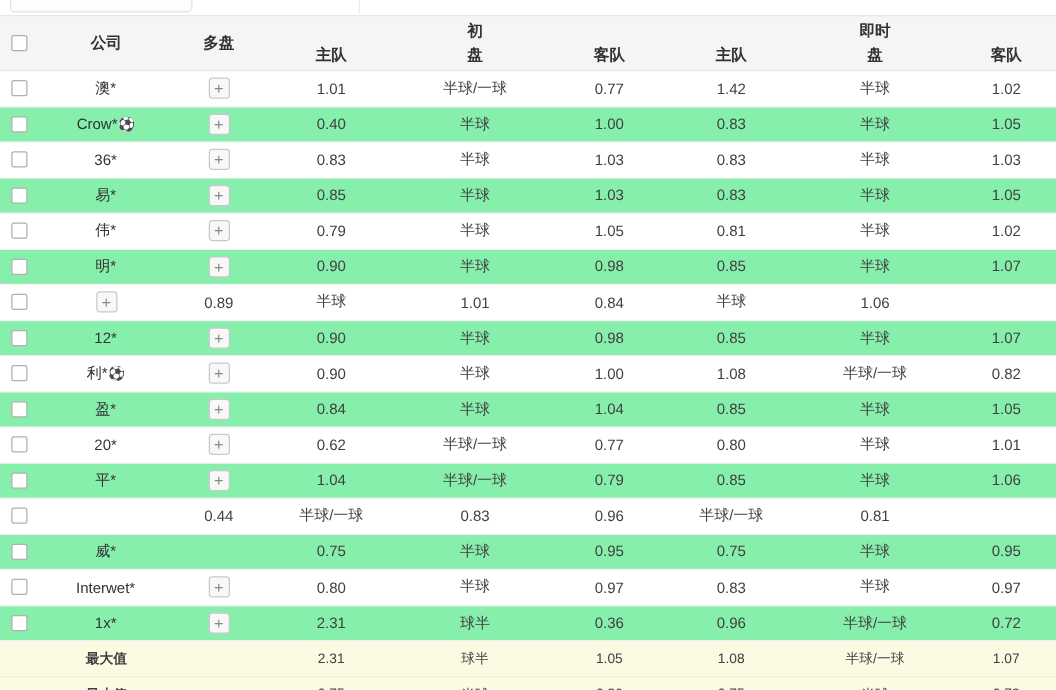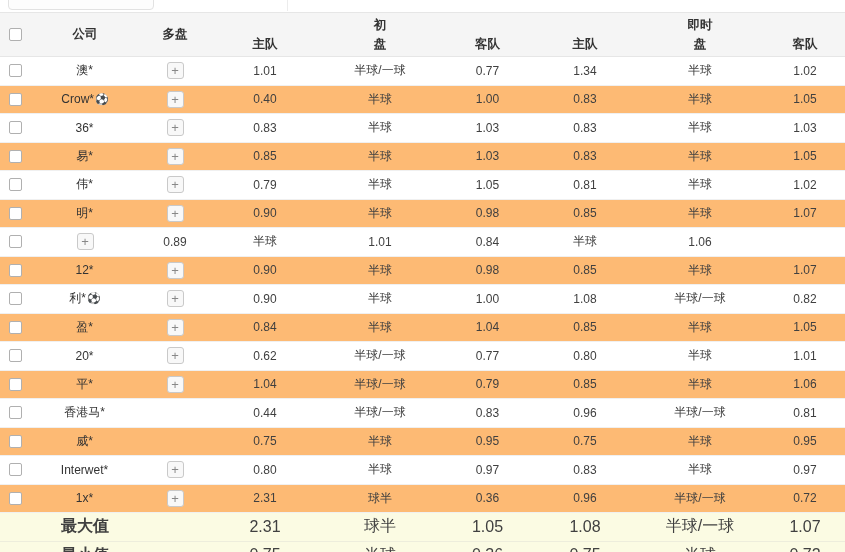--- a/index.html
+++ b/index.html
@@ -14,34 +14,34 @@
   .top-divider { position: absolute; top: 0; left: 287px; width: 1px; height: 11px; background: #ececec; }
 
   .grid { display: grid; grid-template-columns: 30px 110px 70px 110px 120px 95px 100px 130px 80px; align-items: center; }
 
   .thead { height: 45px; background: #f5f5f5; border-top: 1px solid #e6e6e6; border-bottom: 1px solid #e6e6e6; font-weight: bold; font-size: 12.5px; }
   .th { display: flex; flex-direction: column; align-items: center; justify-content: center; }
   .th .line { height: 19px; line-height: 19px; display: block; }
   .th .spacer { height: 19px; display: block; }
 
   .tr { height: 28.5px; border-bottom: 1px solid #f0f0f0; font-size: 12px; background: #fff; }
-  .tr.alt { background: #fdba74; }
+  .tr.alt { background: #86efac; }
   .td { text-align: center; color: #404040; }
 
   .cb { display: inline-block; width: 13px; height: 13px; border: 1px solid #b0b0b0; border-radius: 2px; background: #fff; cursor: pointer; }
   .cb-cell { display: flex; justify-content: center; align-items: center; }
 
   .company { color: #333; white-space: nowrap; }
   .ball { font-family: "DejaVu Sans", sans-serif; font-size: 11px; margin-left: 1px; }
 
   .plus-btn { display: inline-flex; width: 17px; height: 17px; align-items: center; justify-content: center;
       border: 1px solid #c9c9c9; border-radius: 3px; background: #f8f8f8; color: #888;
       font-size: 13px; line-height: 1; cursor: pointer; user-select: none; }
 
-  .tfoot-row { height: 28.5px; background: #fbfbe3; border-bottom: 1px solid #ededdc; font-size: 16px; }
+  .tfoot-row { height: 28.5px; background: #fbfbe3; border-bottom: 1px solid #ededdc; font-size: 11px; }
   .tfoot-row .label { font-weight: bold; color: #333; }
   .tfoot-row .td { color: #404040; }
 </style>
 </head>
 <body>
 
 <div class="page">
 
   <div class="topbar">
     <div class="top-fragment"></div>
@@ -91,21 +91,21 @@
       </div>
       <div class="td">
         <span class="company">澳*</span><span class="ball"></span>
       </div>
       <div class="td">
         <span class="plus-btn">+</span>
       </div>
       <div class="td">1.01</div>
       <div class="td">半球/一球</div>
       <div class="td">0.77</div>
-      <div class="td">1.34</div>
+      <div class="td">1.42</div>
       <div class="td">半球</div>
       <div class="td">1.02</div>
     </div>
       <div class="tr grid alt">
       <div class="td cb-cell">
         <span class="cb"></span>
       </div>
       <div class="td">
         <span class="company">Crow*</span><span class="ball">⚽</span>
       </div>
@@ -282,23 +282,20 @@
       <div class="td">1.04</div>
       <div class="td">半球/一球</div>
       <div class="td">0.79</div>
       <div class="td">0.85</div>
       <div class="td">半球</div>
       <div class="td">1.06</div>
     </div>
       <div class="tr grid">
       <div class="td cb-cell">
         <span class="cb"></span>
-      </div>
-      <div class="td">
-        <span class="company">香港马*</span><span class="ball"></span>
       </div>
       <div class="td">
         
       </div>
       <div class="td">0.44</div>
       <div class="td">半球/一球</div>
       <div class="td">0.83</div>
       <div class="td">0.96</div>
       <div class="td">半球/一球</div>
       <div class="td">0.81</div>

